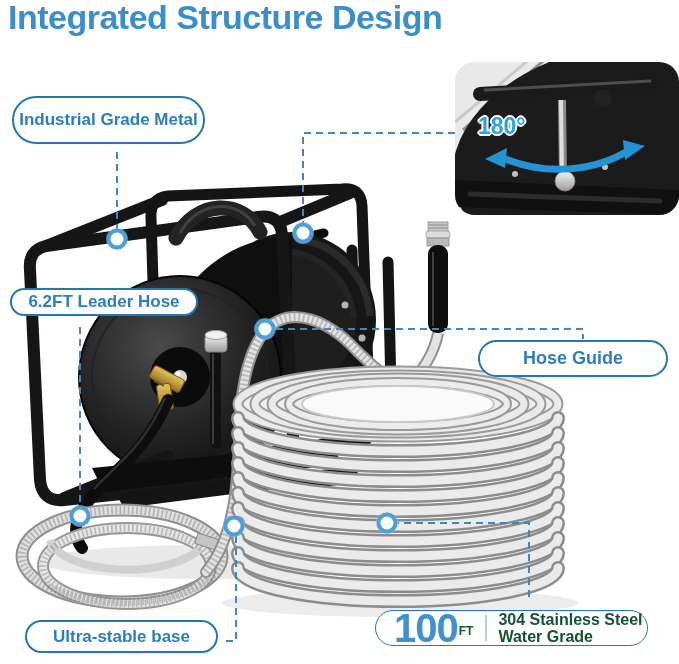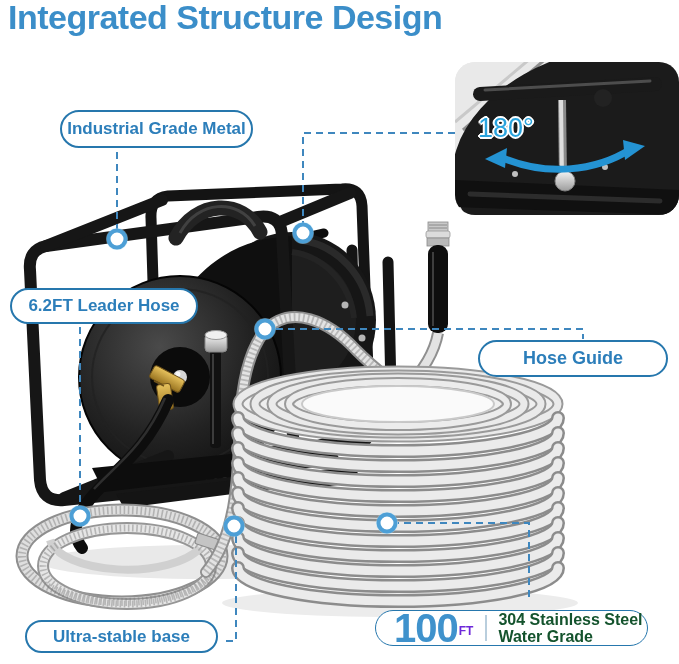--- a/index.html
+++ b/index.html
@@ -4,34 +4,34 @@
 <style>
   html,body{margin:0;padding:0;background:#fff;}
   .stage{position:relative;width:679px;height:664px;background:#ffffff;overflow:hidden;
          font-family:"Liberation Sans", sans-serif;}
   .scene{position:absolute;left:0;top:0;}
   .title{position:absolute;left:8px;top:-2px;font-size:34px;font-weight:bold;
          color:#3b8ec9;letter-spacing:-0.5px;margin:0;}
   .pill{position:absolute;display:flex;align-items:center;justify-content:center;
         background:#ffffff;border:2px solid #2677ad;border-radius:999px;
         color:#2c7eba;font-weight:bold;font-size:17px;white-space:nowrap;box-sizing:border-box;}
-  .pill-industrial{left:12px;top:110px;width:193px;height:38px;margin-left:48px;}
-  .pill-leader{left:10px;top:288px;width:188px;height:36px;}
+  .pill-industrial{left:12px;top:96px;width:193px;height:48px;}
+  .pill-leader{left:10px;top:288px;width:188px;height:28px;}
   .pill-guide{left:478px;top:340px;width:190px;height:37px;font-size:18px;}
   .pill-base{left:25px;top:620px;width:193px;height:33px;}
   .pill-rotatable{left:472px;top:222px;width:201px;height:30px;border-width:1.5px;}
   .pill-spec{left:375px;top:610px;width:273px;height:36px;border-width:1.5px;
              justify-content:flex-start;padding-left:18px;}
   .spec-num{font-size:40px;color:#3f92cc;line-height:1;letter-spacing:-1px;}
-  .spec-unit{font-size:12px;color:#6d28d9;align-self:flex-end;margin:0 0 7px 1px;}
+  .spec-unit{font-size:12px;color:#14532d;align-self:flex-end;margin:0 0 7px 1px;}
   .spec-div{width:2px;height:26px;background:#b9cedd;margin:0 11px 0 12px;}
   .spec-text{font-size:16px;line-height:1.08;color:#14532d;text-align:left;}
   .inset{position:absolute;left:455px;top:62px;width:224px;height:153px;
          border-radius:20px;overflow:hidden;background:#e9e9e9;}
-  .inset-deg{position:absolute;left:478px;top:113px;font-size:27px;font-weight:normal;
+  .inset-deg{position:absolute;left:478px;top:113px;font-size:23px;font-weight:bold;
              color:#2aa4de;
              text-shadow:-2px 0 #fff,2px 0 #fff,0 -2px #fff,0 2px #fff,
                          -1px -1px #fff,1px 1px #fff,-1px 1px #fff,1px -1px #fff;}
 </style>
 </head>
 <body>
 
 <div class="stage">
 
   <svg class="scene" width="679" height="664" viewBox="0 0 679 664">

